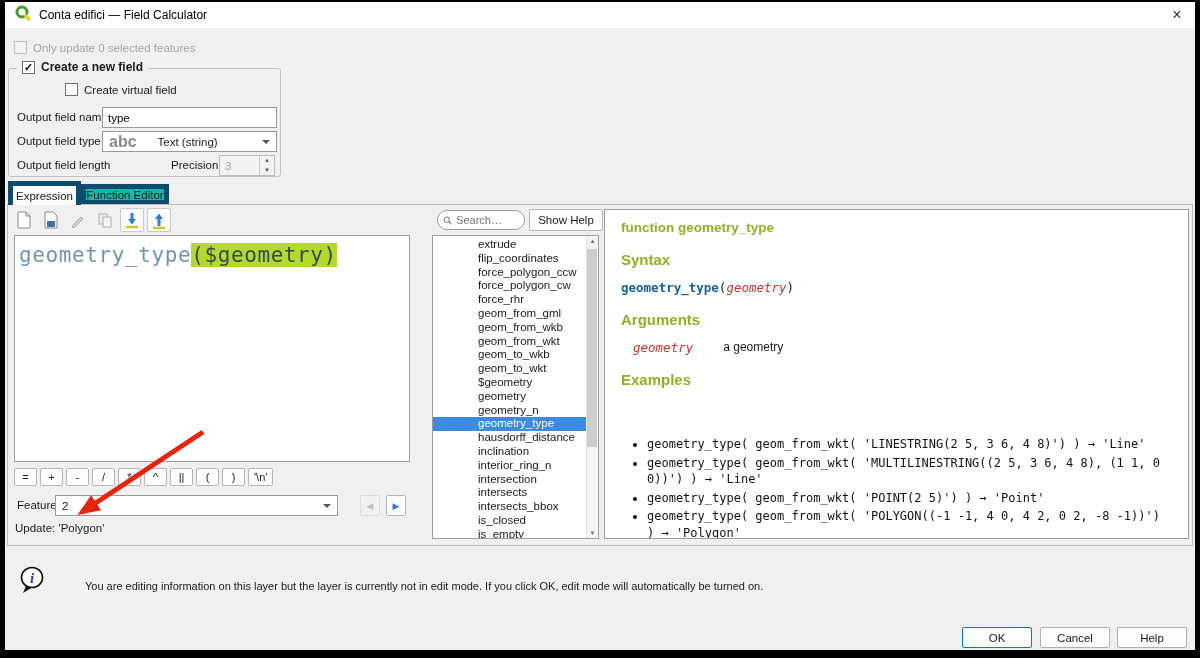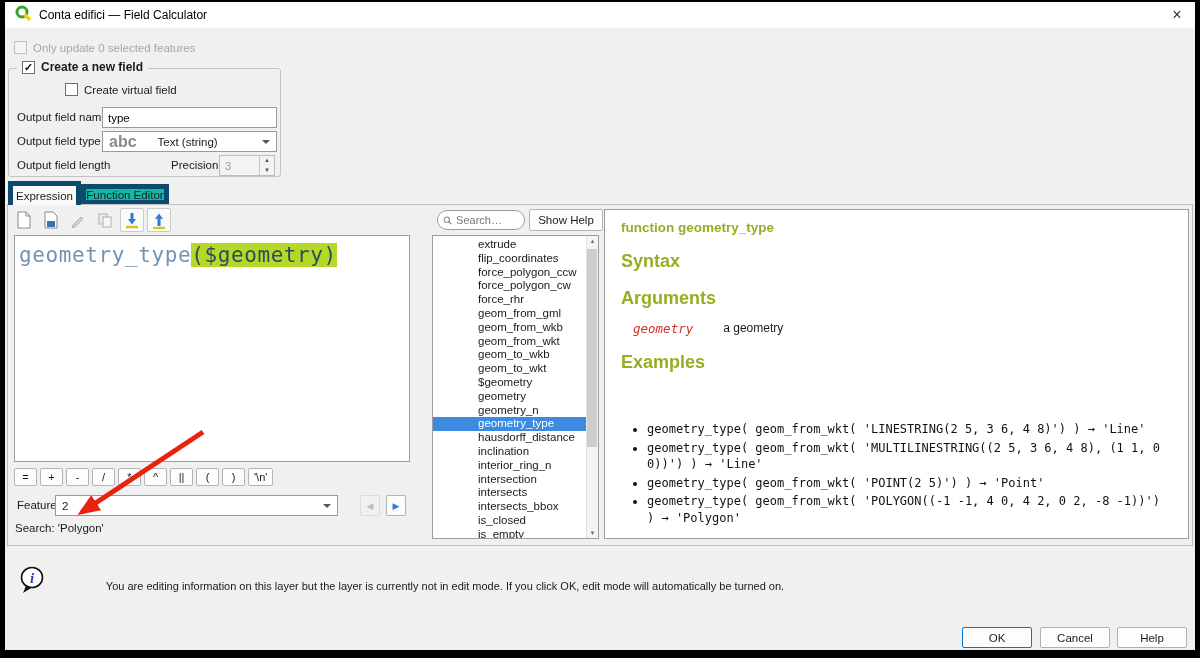--- a/index.html
+++ b/index.html
@@ -84,32 +84,32 @@
   .fn-list { position:absolute; left:424px; top:30px; width:167px; height:304px; background:#fff; border:1px solid #9d9d9d; overflow:hidden; font-size:11.5px; padding-top:2px; }
   .fn-item { height:13.8px; line-height:13.8px; padding-left:45px; white-space:nowrap; }
   .fn-item.selected { background:var(--selection-bg, #3d8be0); color:#fff; }
   .sb { position:absolute; right:0; top:0; bottom:0; width:12px; background:#f4f4f4; border-left:1px solid #e2e2e2; display:flex; flex-direction:column; align-items:center; justify-content:space-between; font-size:6px; color:#707070; padding:2px 0; }
   .sb-thumb { position:absolute; right:1px; top:13px; width:10px; height:198px; background:#cdcdcd; }
 
   
   .help-panel { position:absolute; left:596px; top:4px; width:585px; height:330px; background:#fff; border:1px solid #9d9d9d; padding:8px 16px; overflow:hidden; }
   .help-title { color:var(--heading-green, #93b023); font-weight:bold; font-size:13.5px; margin:2px 0 14px; }
   .help-desc { font-size:12px; margin-bottom:14px; }
-  .help-h { color:var(--heading-green, #93b023); font-weight:bold; font-size:18px; margin:16px 0 12px; }
+  .help-h { color:var(--heading-green, #93b023); font-weight:bold; font-size:15px; margin:16px 0 12px; }
   .syntax-line { font-family:"DejaVu Sans Mono", monospace; font-size:12.5px; }
   .syntax-fn { color:var(--syntax-fn-blue, #1464a5); font-weight:bold; }
   .syntax-arg, .arg-name { color:var(--arg-red, #ce342b); font-style:italic; }
   .arg-row { font-size:12px; padding-left:12px; display:flex; gap:30px; }
   .arg-row .arg-name { font-family:"DejaVu Sans Mono", monospace; font-size:12.5px; }
   .examples { list-style:disc; margin-left:26px; font-family:"DejaVu Sans Mono", monospace; font-size:12px; line-height:16.5px; color:#111;margin-top:48px; }
   .examples li { margin-bottom:2px; }
 
   
   .notice-icon { position:absolute; left:14px; top:564px; }
-  .notice-text { position:absolute; left:80px; top:578px; font-size:11px; width:720px;text-align:center; }
+  .notice-text { position:absolute; left:80px; top:578px; font-size:11px; width:720px; }
   .dlg-btn { position:absolute; top:625px; width:70px; height:21px; background:#fdfdfd; border:1px solid #b0b0b0; font-size:11.5px; display:flex; align-items:center; justify-content:center; border-radius:2px; }
   .dlg-btn.ok { left:957px; border-color:var(--accent-blue, #0078d7); }
   .dlg-btn.cancel { left:1035px; }
   .dlg-btn.help { left:1112px; }
 
   .arrow-overlay { position:absolute; left:0; top:0; width:1200px; height:658px; pointer-events:none; z-index:50; }
 </style>
 </head>
 <body>
 
@@ -243,21 +243,21 @@
       <span class="carr"></span>
     </div>
     <span class="nav-btn nav-prev">
         <span>◀</span>
       </span>
     <span class="nav-btn nav-next">
         <span>▶</span>
       </span>
 
     <div class="preview-row">
-      <span>Search:</span>
+      <span>Update:</span>
       <span>'Polygon'</span>
     </div>
 
     <div class="search-box">
       <svg width="11" height="11" viewBox="0 0 11 11">
         <circle cx="4.5" cy="4.5" r="3.2" fill="none" stroke="#8a8a8a" stroke-width="1.3"></circle>
         <line x1="7" y1="7" x2="10" y2="10" stroke="#8a8a8a" stroke-width="1.5"></line>
       </svg>
       <input placeholder="Search…" style="">
     </div>
@@ -290,20 +290,23 @@
         <span>▲</span>
         <span>▼</span>
       </div>
       <div class="sb-thumb"></div>
     </div>
 
     <div class="help-panel">
       <div class="help-title">function geometry_type</div>
 
       <div class="help-h">Syntax</div>
+      <div class="syntax-line">
+        <span class="syntax-fn">geometry_type</span><span>(</span><span class="syntax-arg">geometry</span><span>)</span>
+      </div>
 
       <div class="help-h">Arguments</div>
       <div class="arg-row">
         <span class="arg-name">geometry</span>
         <span>a geometry</span>
       </div>
 
       <div class="help-h">Examples</div>
       <ul class="examples">
         <li>geometry_type( geom_from_wkt( 'LINESTRING(2 5, 3 6, 4 8)') ) → 'Line'</li>

